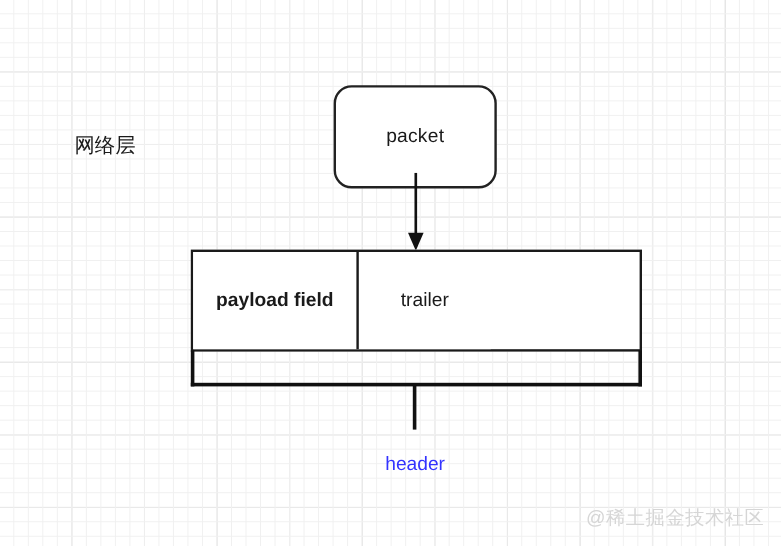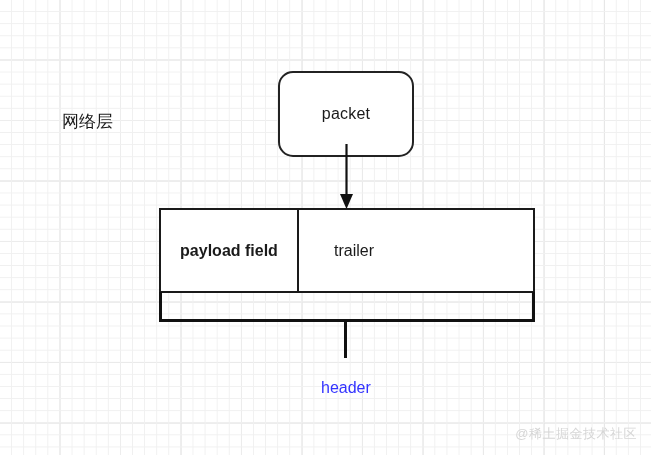--- a/index.html
+++ b/index.html
@@ -125,21 +125,21 @@
     font-size: 16px;
     color: #3333ff;
     white-space: nowrap;
   }
 
   
   #watermark {
     position: absolute;
     right: 14px;
     bottom: 12px;
-    font-size: 13px;
+    font-size: 16px;
     color: #d6d6d6;
     white-space: nowrap;
     letter-spacing: 0.5px;
   }
 </style>
 </head>
 <body>
 
 <div id="canvas">
 

